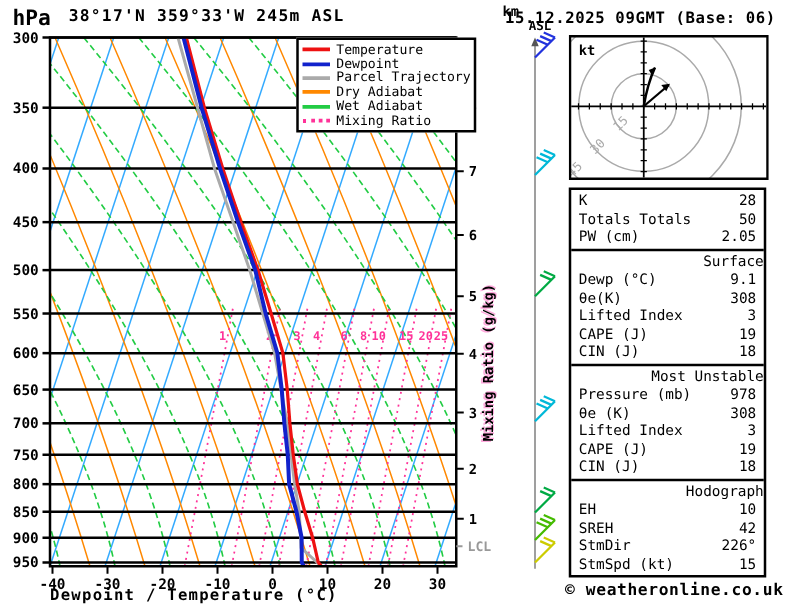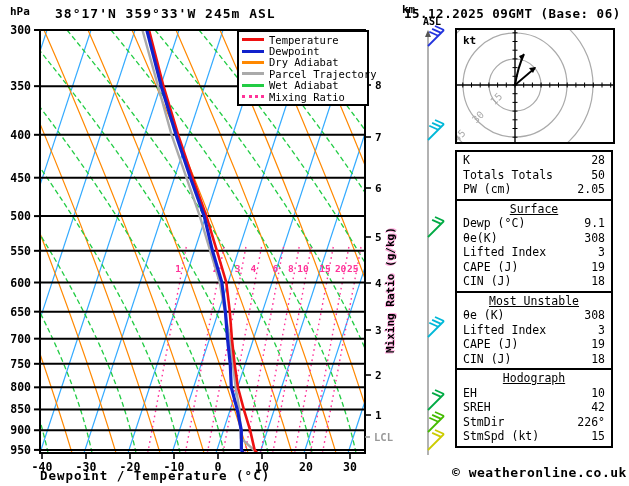--- a/index.html
+++ b/index.html
@@ -1,40 +1,40 @@
 <!DOCTYPE html>
 <html><head>
 <meta charset="utf-8">
 <style>
   html,body{margin:0;padding:0;background:#fff;}
   body{width:629px;height:486px;position:relative;overflow:hidden;
        font-family:"DejaVu Sans Mono","Liberation Mono",monospace;color:#000;}
   .abs{position:absolute;}
   .b{font-weight:bold;}
   #title{left:55px;top:6px;font-size:13px;letter-spacing:1px;}
-  #hpa{left:10px;top:5px;font-size:11px;}
+  #hpa{left:10px;top:5px;font-size:17px;}
   #km{left:402px;top:3px;font-size:11px;}
   #asl{left:397px;top:16px;font-size:10px;margin-left:26px;}
   #date{left:404px;top:6px;font-size:12.5px;letter-spacing:.5px;white-space:nowrap;}
   #plotsvg{left:0;top:0;}
-  #legend{left:237px;top:30px;width:132px;background:#fff;border:2px solid #000;
+  #legend{left:237px;top:30px;width:144px;background:#fff;border:2px solid #000;
           padding:2px 3px;box-sizing:border-box;}
   .lrow{display:flex;align-items:center;height:11.4px;}
   .lswatch{width:22px;height:0;border-top:3px solid #000;margin-right:5px;flex:0 0 auto;}
   .lswatch.dot{border-top-style:dotted;border-top-width:3px;}
   .llab{font-size:10.5px;white-space:nowrap;}
   #mixlab{left:384px;top:180px;width:14px;height:220px;font-size:11px;font-weight:bold;
           writing-mode:vertical-rl;transform:rotate(180deg);text-align:center;
           text-shadow:1px 1px 0 #ffaadd,-1px -1px 0 #ffaadd;white-space:nowrap;}
   #xaxis-title{left:40px;top:468px;width:330px;text-align:left;font-size:12.5px;letter-spacing:1px;}
   #hodo{left:455px;top:28px;}
   #tables{left:455px;top:150px;width:158px;box-sizing:border-box;border:2px solid #000;background:#fff;}
   .tsec{border-top:2px solid #000;padding:1px 0 2px 0;}
   .tsec:first-child{border-top:none;}
-  .thead{text-align:center;font-size:11.5px;height:14.5px;line-height:14.5px;text-decoration:underline;}
+  .thead{text-align:right;font-size:11.5px;height:14.5px;line-height:14.5px;}
   .trow{display:flex;justify-content:flex-start;font-size:11.5px;height:14.5px;line-height:14.5px;padding:0 6px;}
   .tlab{flex:1 1 auto;white-space:nowrap;}
   .tval{flex:0 0 auto;width:48px;text-align:right;white-space:nowrap;}
   #footer{left:452px;top:465px;width:175px;font-size:13px;font-weight:bold;letter-spacing:.5px;}
 </style>
 </head>
 <body>
 
 <div class="abs b" id="hpa">hPa</div>
 <div class="abs b" id="title">38°17'N 359°33'W 245m ASL</div>
@@ -263,26 +263,26 @@
 <div class="abs" id="legend">
     <div class="lrow">
       <span class="lswatch" style="border-top-color: rgb(238, 17, 17);"></span>
       <span class="llab">Temperature</span>
     </div>
     <div class="lrow">
       <span class="lswatch" style="border-top-color: rgb(17, 34, 204);"></span>
       <span class="llab">Dewpoint</span>
     </div>
     <div class="lrow">
+      <span class="lswatch" style="border-top-color: rgb(170, 170, 170);"></span>
+      <span class="llab">Parcel Trajectory</span>
+    </div>
+    <div class="lrow">
       <span class="lswatch" style="border-top-color: rgb(255, 136, 0);"></span>
       <span class="llab">Dry Adiabat</span>
-    </div>
-    <div class="lrow">
-      <span class="lswatch" style="border-top-color: rgb(170, 170, 170);"></span>
-      <span class="llab">Parcel Trajectory</span>
     </div>
     <div class="lrow">
       <span class="lswatch" style="border-top-color: rgb(34, 204, 68);"></span>
       <span class="llab">Wet Adiabat</span>
     </div>
     <div class="lrow">
       <span class="lswatch dot" style="border-top-color: rgb(255, 51, 153);"></span>
       <span class="llab">Mixing Ratio</span>
     </div>
   </div>
@@ -380,20 +380,24 @@
         <span class="tval">19</span>
       </div>
       <div class="trow">
         <span class="tlab">CIN (J)</span>
         <span class="tval">18</span>
       </div>
     </div>
     <div class="tsec">
       <div class="thead">Most Unstable</div>
       <div class="trow">
+        <span class="tlab">Pressure (mb)</span>
+        <span class="tval">978</span>
+      </div>
+      <div class="trow">
         <span class="tlab">θe (K)</span>
         <span class="tval">308</span>
       </div>
       <div class="trow">
         <span class="tlab">Lifted Index</span>
         <span class="tval">3</span>
       </div>
       <div class="trow">
         <span class="tlab">CAPE (J)</span>
         <span class="tval">19</span>

